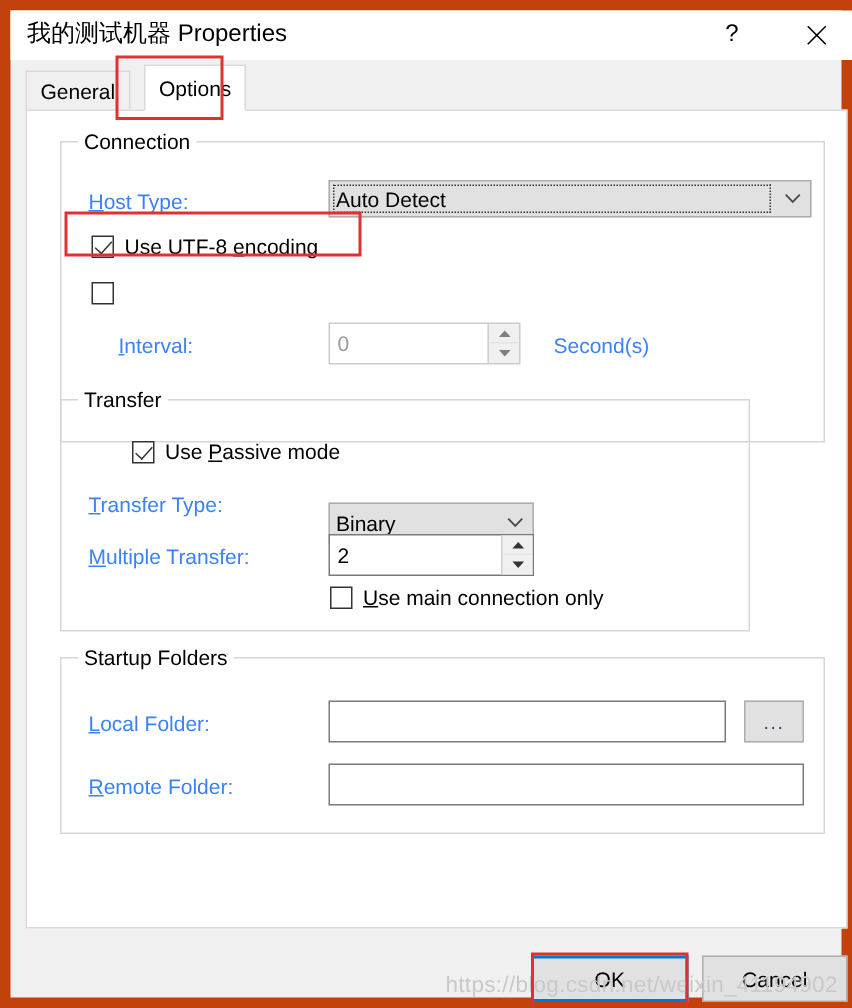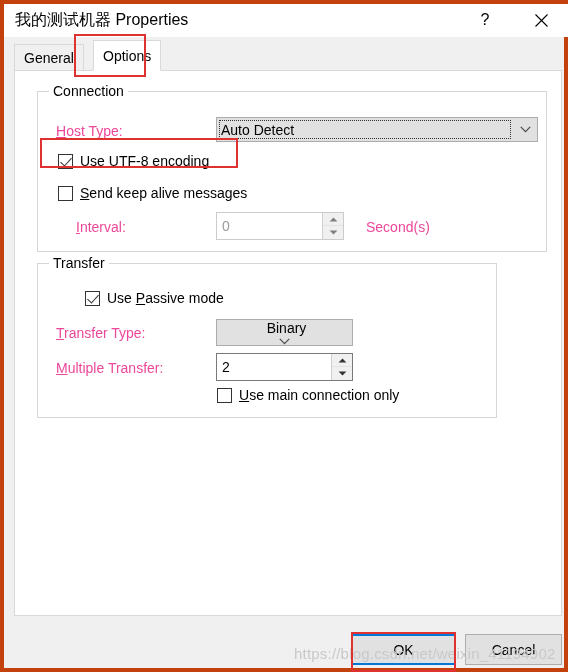--- a/index.html
+++ b/index.html
@@ -10,21 +10,21 @@
     background: #ffffff;
     font-family: "Liberation Sans", sans-serif;
     -webkit-font-smoothing: antialiased;
   }
 
   .dialog {
     position: relative;
     width: 568px;
     height: 672px;
     background: #f0f0f0;
-    border: 4px solid #c2410c;
+    border: 7px solid #c2410c;
   }
 
   
   .titlebar {
     position: absolute;
     left: 0; top: 0;
     width: 568px; height: 33px;
     background: #ffffff;
     display: flex;
     align-items: center;
@@ -109,29 +109,29 @@
   .group-title {
     position: absolute;
     top: -9px; left: 11px;
     background: #ffffff;
     padding: 0 4px;
     font-size: 14px;
     color: #000;
     line-height: 16px;
     white-space: nowrap;
   }
-  #group-connection { left: 22px; top: 20px; width: 510px; height: 161px; }
+  #group-connection { left: 22px; top: 20px; width: 510px; height: 201px; }
   #group-transfer   { left: 22px; top: 192px; width: 460px; height: 155px; }
   #group-startup    { left: 22px; top: 364px; width: 510px; height: 118px; }
 
   
   .lbl {
     position: absolute;
     font-size: 14px;
-    color: #ec4899;
+    color: #3b82f6;
     white-space: nowrap;
     line-height: 18px;
   }
   .lbl u { text-decoration: underline; text-underline-offset: 1px; }
 
   
   .cb-row {
     position: absolute;
     display: flex;
     align-items: flex-end;
@@ -322,21 +322,20 @@
         <span class="focus-ring"></span>
       </div>
 
       <div class="cb-row" style="left:20px; top:61px;">
         <span class="cbox checked"></span>
         <span class="cb-label"><span>Use UTF-8 </span><u>e</u><span>ncoding</span></span>
       </div>
 
       <div class="cb-row" style="left:20px; top:93px;">
         <span class="cbox"></span>
-        <span class="cb-label"><u>S</u><span>end keep alive messages</span></span>
       </div>
 
       <div class="lbl" style="left:38px; top:126px;"><u>I</u><span>nterval:</span></div>
 
       <div class="spin disabled" style="left:178px; top:120px; width:128px; height:28px;">
         <span class="spin-val">0</span>
         <span class="spin-btns">
           <div>
             <svg width="9" height="5" viewBox="0 0 9 5">
                 <polygon points="4.5,0.4 8.4,4.6 0.6,4.6" fill="#7f7f7f"></polygon>
@@ -356,21 +355,21 @@
     <div class="group" id="group-transfer">
       <div class="group-title">Transfer</div>
 
       <div class="cb-row" style="left:20px; top:26px;padding-left:27px;">
         <span class="cbox checked"></span>
         <span class="cb-label"><span>Use </span><u>P</u><span>assive mode</span></span>
       </div>
 
       <div class="lbl" style="left:18px; top:60px;"><u>T</u><span>ransfer Type:</span></div>
 
-      <div class="combo" style="left:178px; top:55px; width:137px; height:27px;flex-direction:column;">
+      <div class="combo" style="left:178px; top:68px; width:137px; height:27px;">
         <span class="combo-text">Binary</span>
         <span class="chev">
           <svg width="11" height="7" viewBox="0 0 11 7">
               <polyline points="0.8,0.8 5.5,5.6 10.2,0.8" fill="none" stroke="#4a4a4a" stroke-width="1.2"></polyline>
             </svg>
         </span>
       </div>
 
       <div class="lbl" style="left:18px; top:95px;text-align:right;"><u>M</u><span>ultiple Transfer:</span></div>
 
@@ -389,20 +388,39 @@
           </div>
         </span>
       </div>
 
       <div class="cb-row" style="left:179px; top:123px;">
         <span class="cbox"></span>
         <span class="cb-label"><u>U</u><span>se main connection only</span></span>
       </div>
     </div>
 
+    <div class="group" id="group-startup">
+      <div class="group-title">Startup Folders</div>
+
+      <div class="lbl" style="left:18px; top:34px;"><u>L</u><span>ocal Folder:</span></div>
+
+      <div class="tinput" style="left:178px; top:28px; width:265px; height:28px;">
+        <span style="display:block;padding:5px 0 0 4px;font-size:14px;color:#000;"></span>
+      </div>
+
+      <div class="browse-btn" style="left:455px; top:28px; width:40px; height:28px;">
+        <span>...</span>
+      </div>
+
+      <div class="lbl" style="left:18px; top:76px;"><u>R</u><span>emote Folder:</span></div>
+
+      <div class="tinput" style="left:178px; top:70px; width:317px; height:28px;">
+        <span style="display:block;padding:5px 0 0 4px;font-size:14px;color:#000;"></span>
+      </div>
+    </div>
 
   </div>
 
   <div class="btn default" style="left:347px; top:630px; width:105px; height:31px;">
     <span>OK</span>
   </div>
   <div class="btn" style="left:461px; top:630px; width:97px; height:31px;">
     <span>Cancel</span>
   </div>
 

